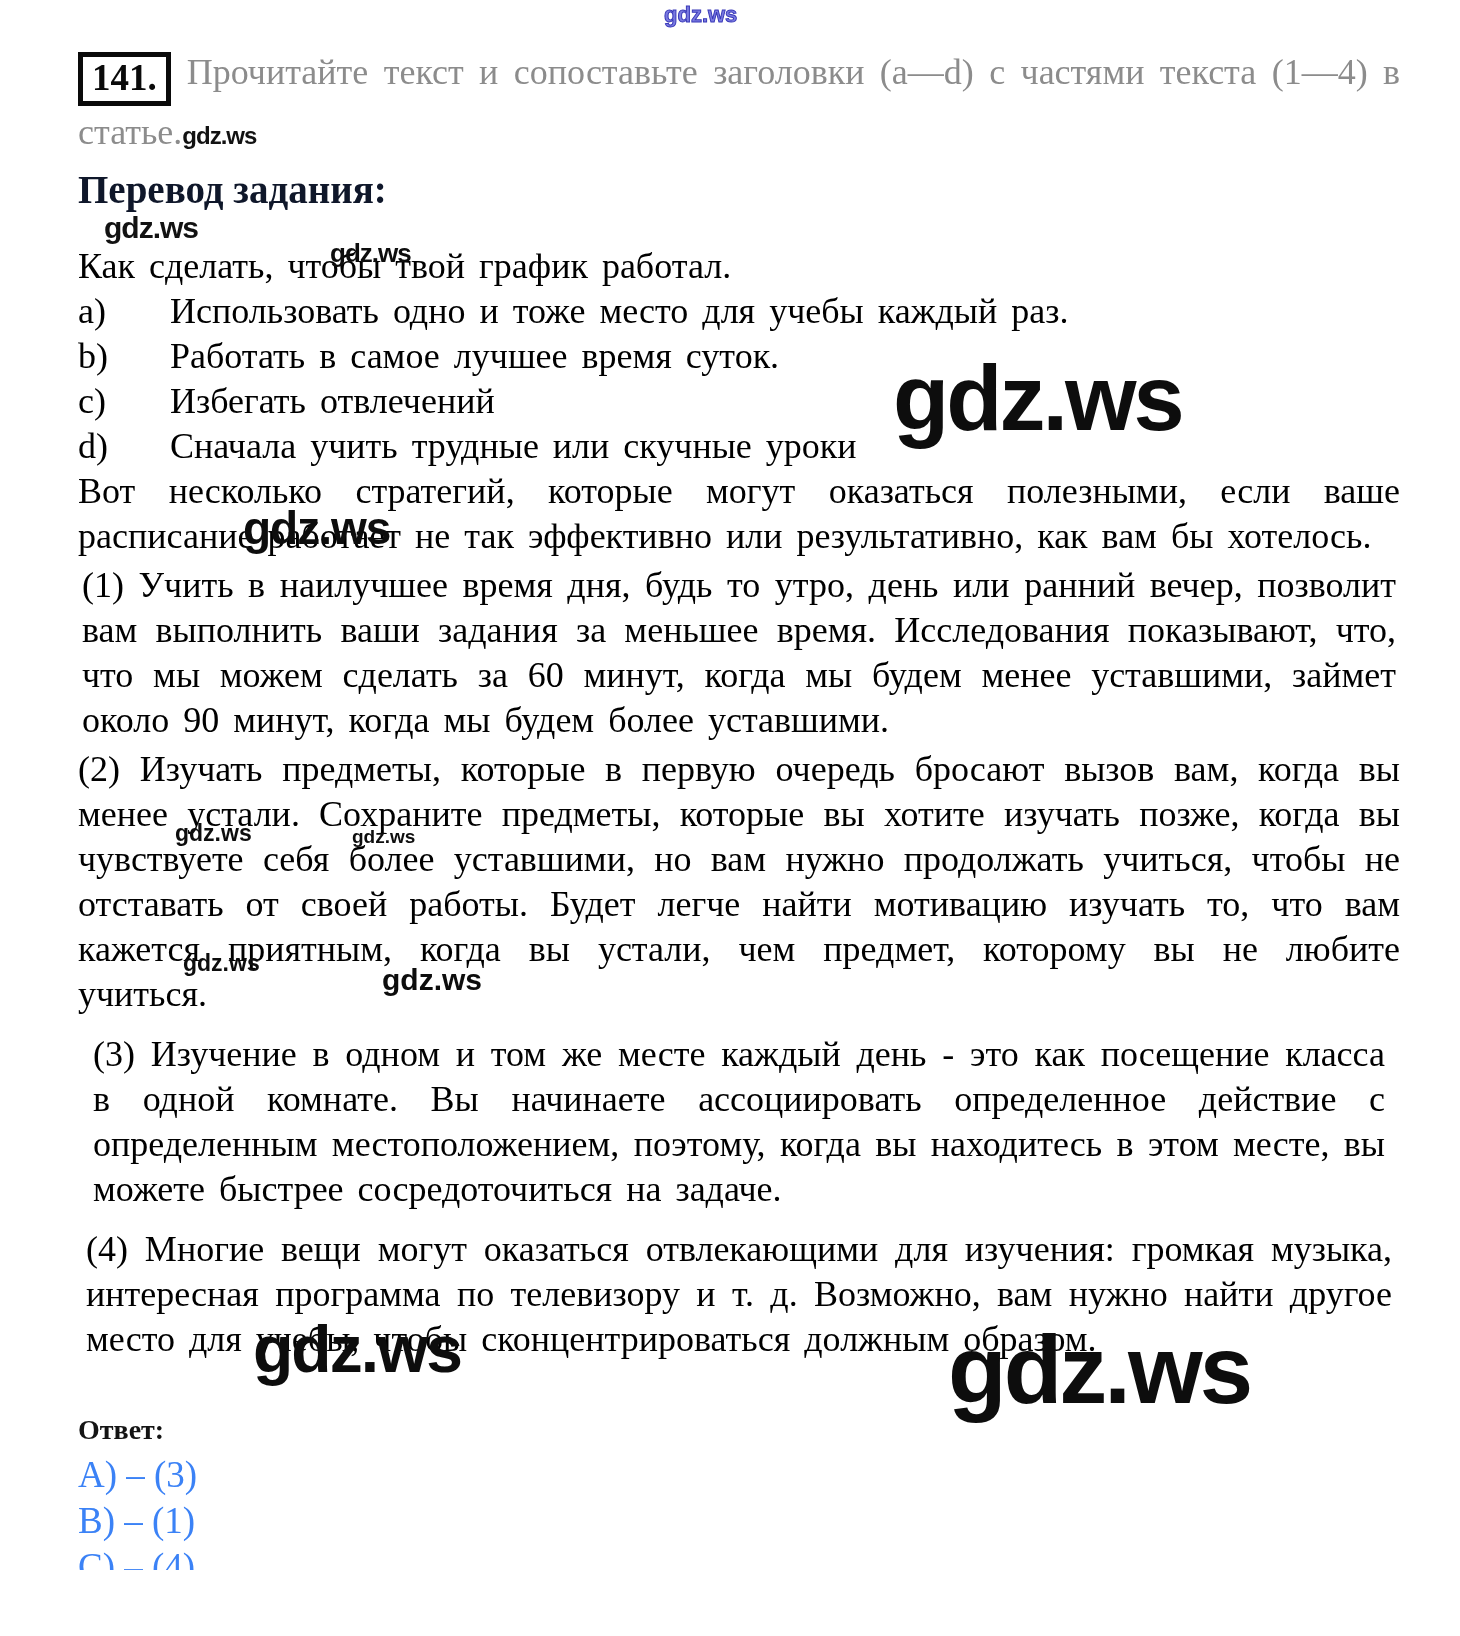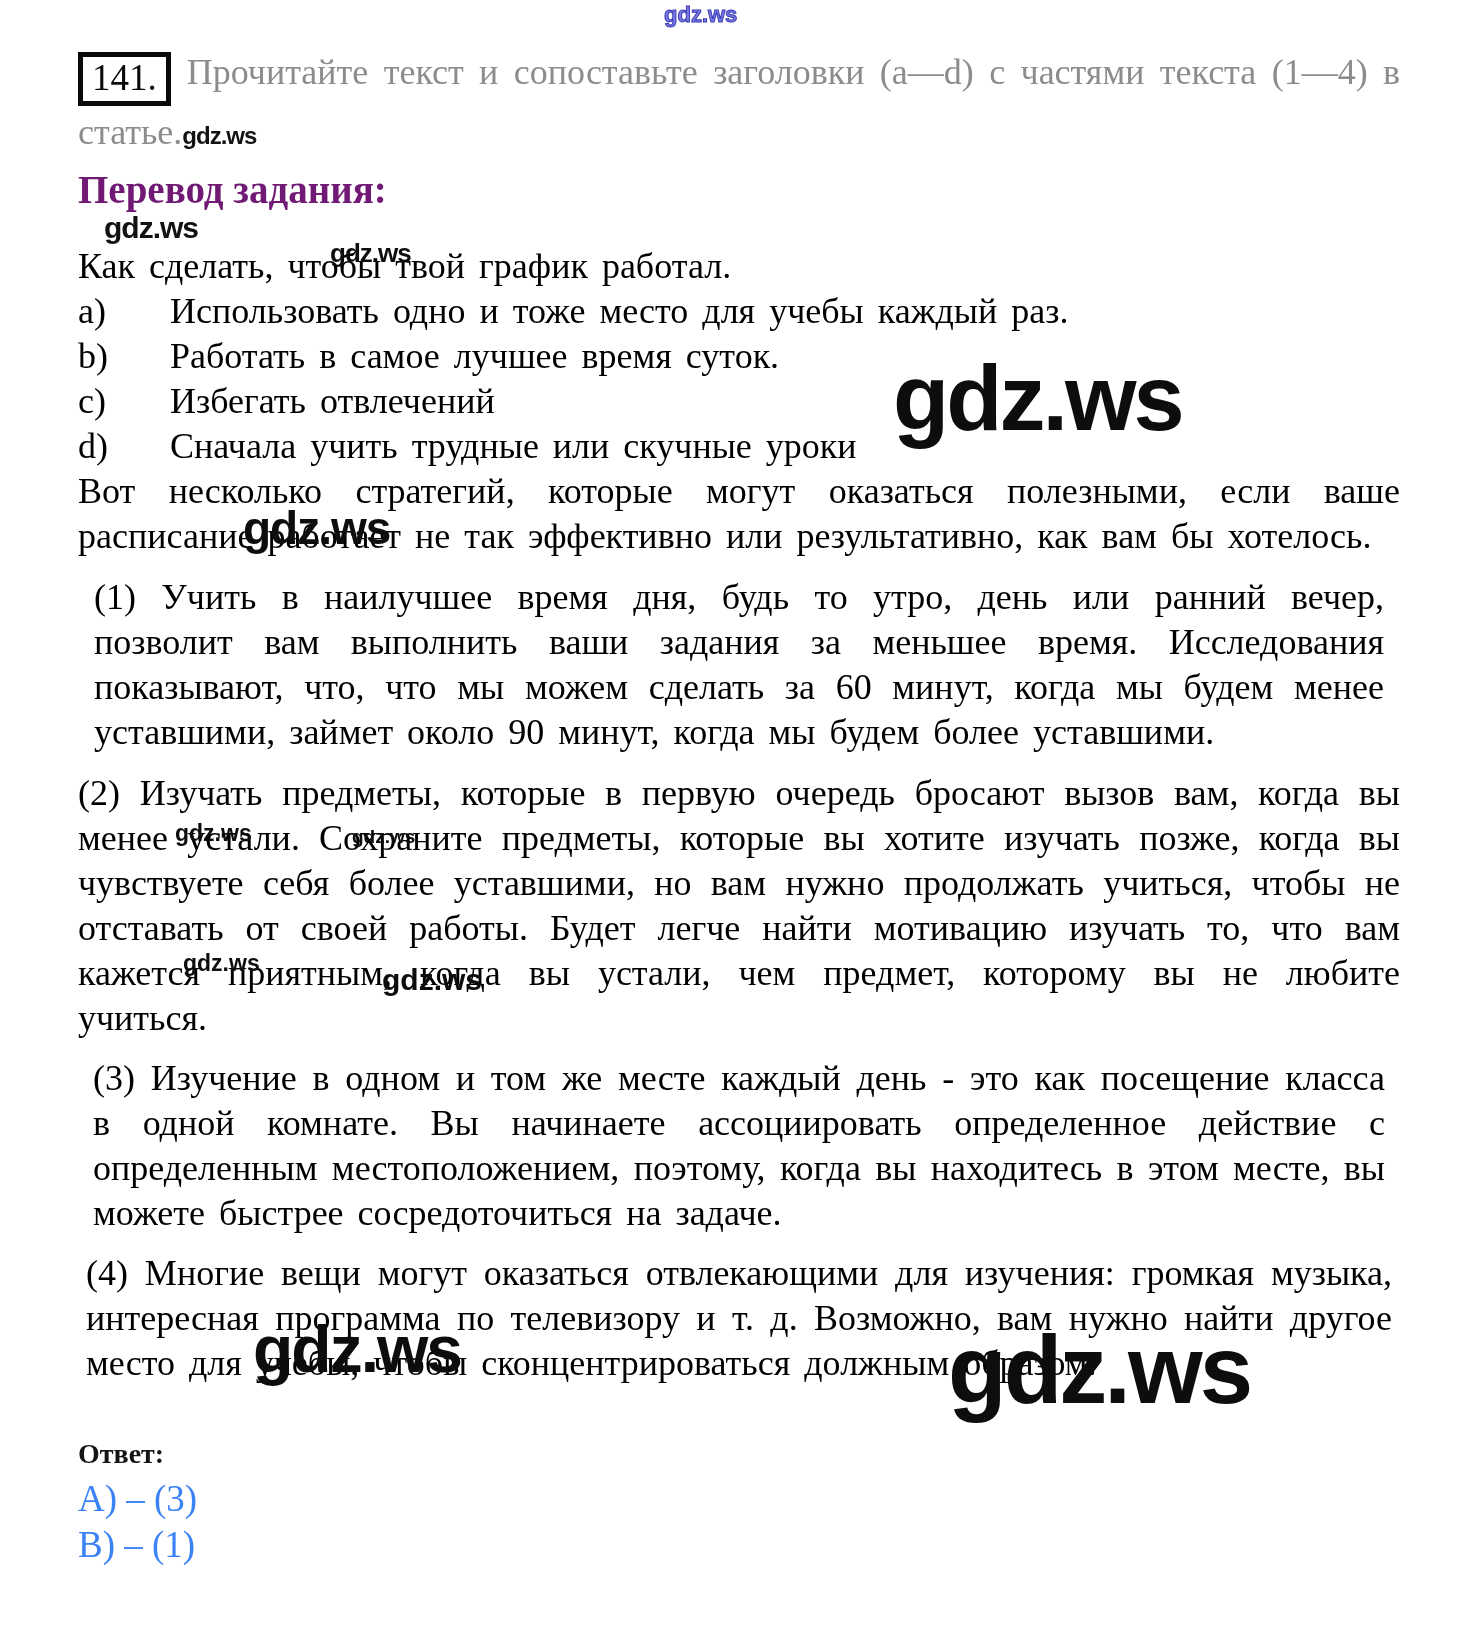--- a/index.html
+++ b/index.html
@@ -14,28 +14,28 @@
     position:absolute; left:78px; top:46px; width:1322px;
   }
   
   .task-head {
     font-size:36px; line-height:52px; color:#8c8c8c;
     text-align:justify; word-spacing:6px;
   }
   .num-box {
     display:inline-block;
     border:5px solid #0a0a0a;
-    color:#0a0a0a; font-weight:normal;
+    color:#0a0a0a; font-weight:bold;
     font-size:37px; line-height:42px;
     padding:0 9px 2px 9px;
     margin-right:16px;
     vertical-align:-6px;
   }
   .section-heading {
-    font-size:39px; font-weight:bold; color:#701a75;
+    font-size:39px; font-weight:bold; color:#0f172a;
     line-height:44px; margin-top:6px;
   }
   .body-text {
     font-size:36px; line-height:45px; color:#000000;
     text-align:justify; word-spacing:5px;
   }
   .intro-line { text-align:left; }
   .option-row { display:flex; }
   .option-label { flex:0 0 92px; }
   .option-text { flex:1 1 auto; }
@@ -110,21 +110,21 @@
       <span class="option-label">c)</span>
       <span class="option-text">Избегать отвлечений</span>
     </div>
     <div class="body-text option-row">
       <span class="option-label">d)</span>
       <span class="option-text">Сначала учить трудные или скучные уроки</span>
     </div>
 
     <p class="body-text" style="margin:0;">Вот несколько стратегий, которые могут оказаться полезными, если ваше расписание работает не так эффективно или результативно, как вам бы хотелось.</p>
 
-    <p class="body-text" style="margin:16px;">(1) Учить в наилучшее время дня, будь то утро, день или ранний вечер, позволит вам выполнить ваши задания за меньшее время. Исследования показывают, что, что мы можем сделать за 60 минут, когда мы будем менее уставшими, займет около 90 минут, когда мы будем более уставшими.</p>
+    <p class="body-text" style="margin:4px;">(1) Учить в наилучшее время дня, будь то утро, день или ранний вечер, позволит вам выполнить ваши задания за меньшее время. Исследования показывают, что, что мы можем сделать за 60 минут, когда мы будем менее уставшими, займет около 90 минут, когда мы будем более уставшими.</p>
     <p class="body-text" style="margin:0;">(2) Изучать предметы, которые в первую очередь бросают вызов вам, когда вы менее устали. Сохраните предметы, которые вы хотите изучать позже, когда вы чувствуете себя более уставшими, но вам нужно продолжать учиться, чтобы не отставать от своей работы. Будет легче найти мотивацию изучать то, что вам кажется приятным, когда вы устали, чем предмет, которому вы не любите учиться.</p>
     <p class="body-text" style="margin:15px;">(3) Изучение в одном и том же месте каждый день - это как посещение класса в одной комнате. Вы начинаете ассоциировать определенное действие с определенным местоположением, поэтому, когда вы находитесь в этом месте, вы можете быстрее сосредоточиться на задаче.</p>
     <p class="body-text" style="margin:8px;">(4) Многие вещи могут оказаться отвлекающими для изучения: громкая музыка, интересная программа по телевизору и т. д. Возможно, вам нужно найти другое место для учебы, чтобы сконцентрироваться должным образом.</p>
 
     <div class="answers-heading">Ответ:</div>
     <div class="answer-line">A) – (3)</div>
     <div class="answer-line">B) – (1)</div>
     <div class="answer-line">C) – (4)</div>
     <div class="answer-line">D) – (2)</div>
 

